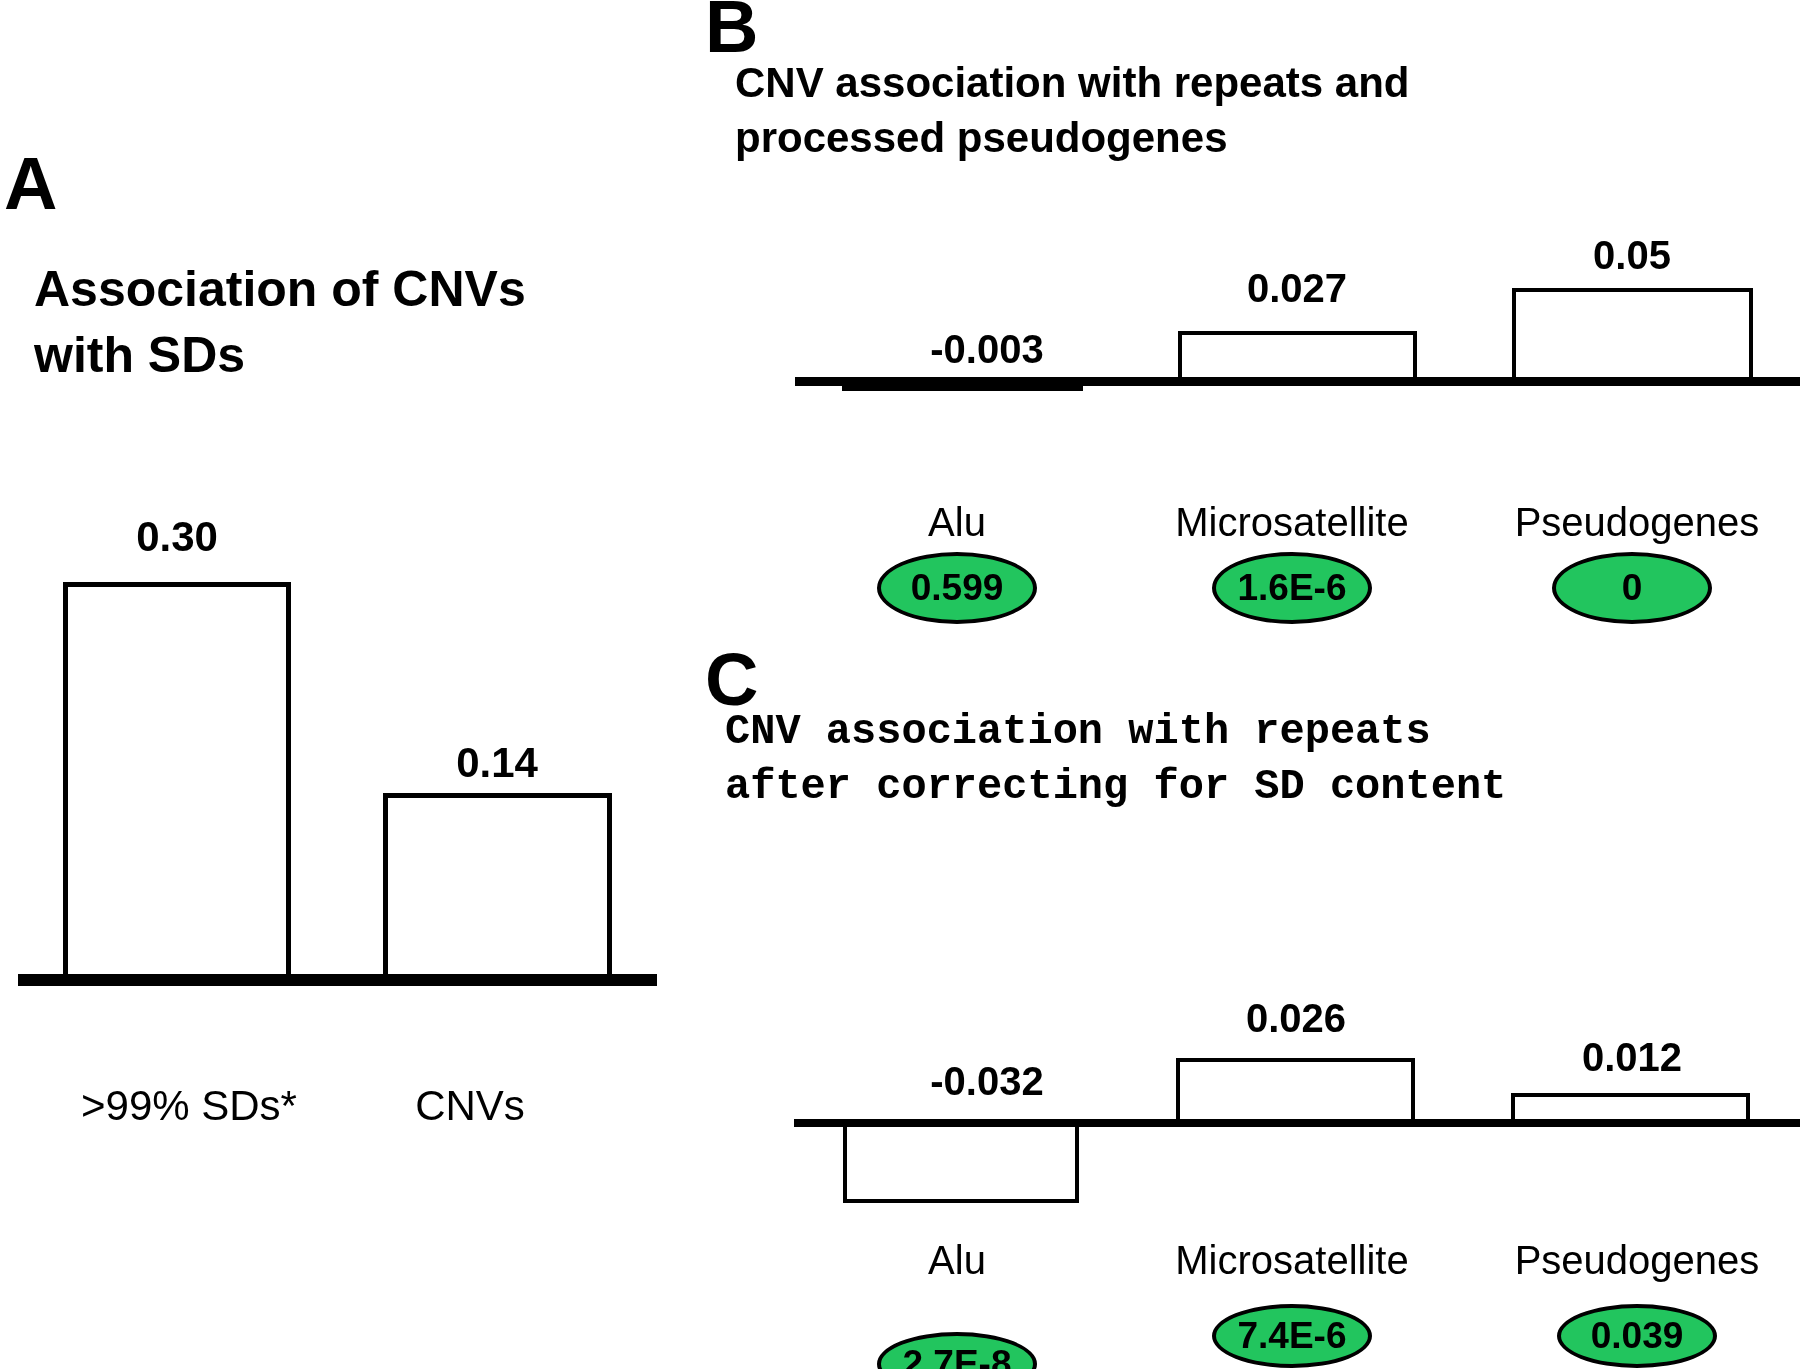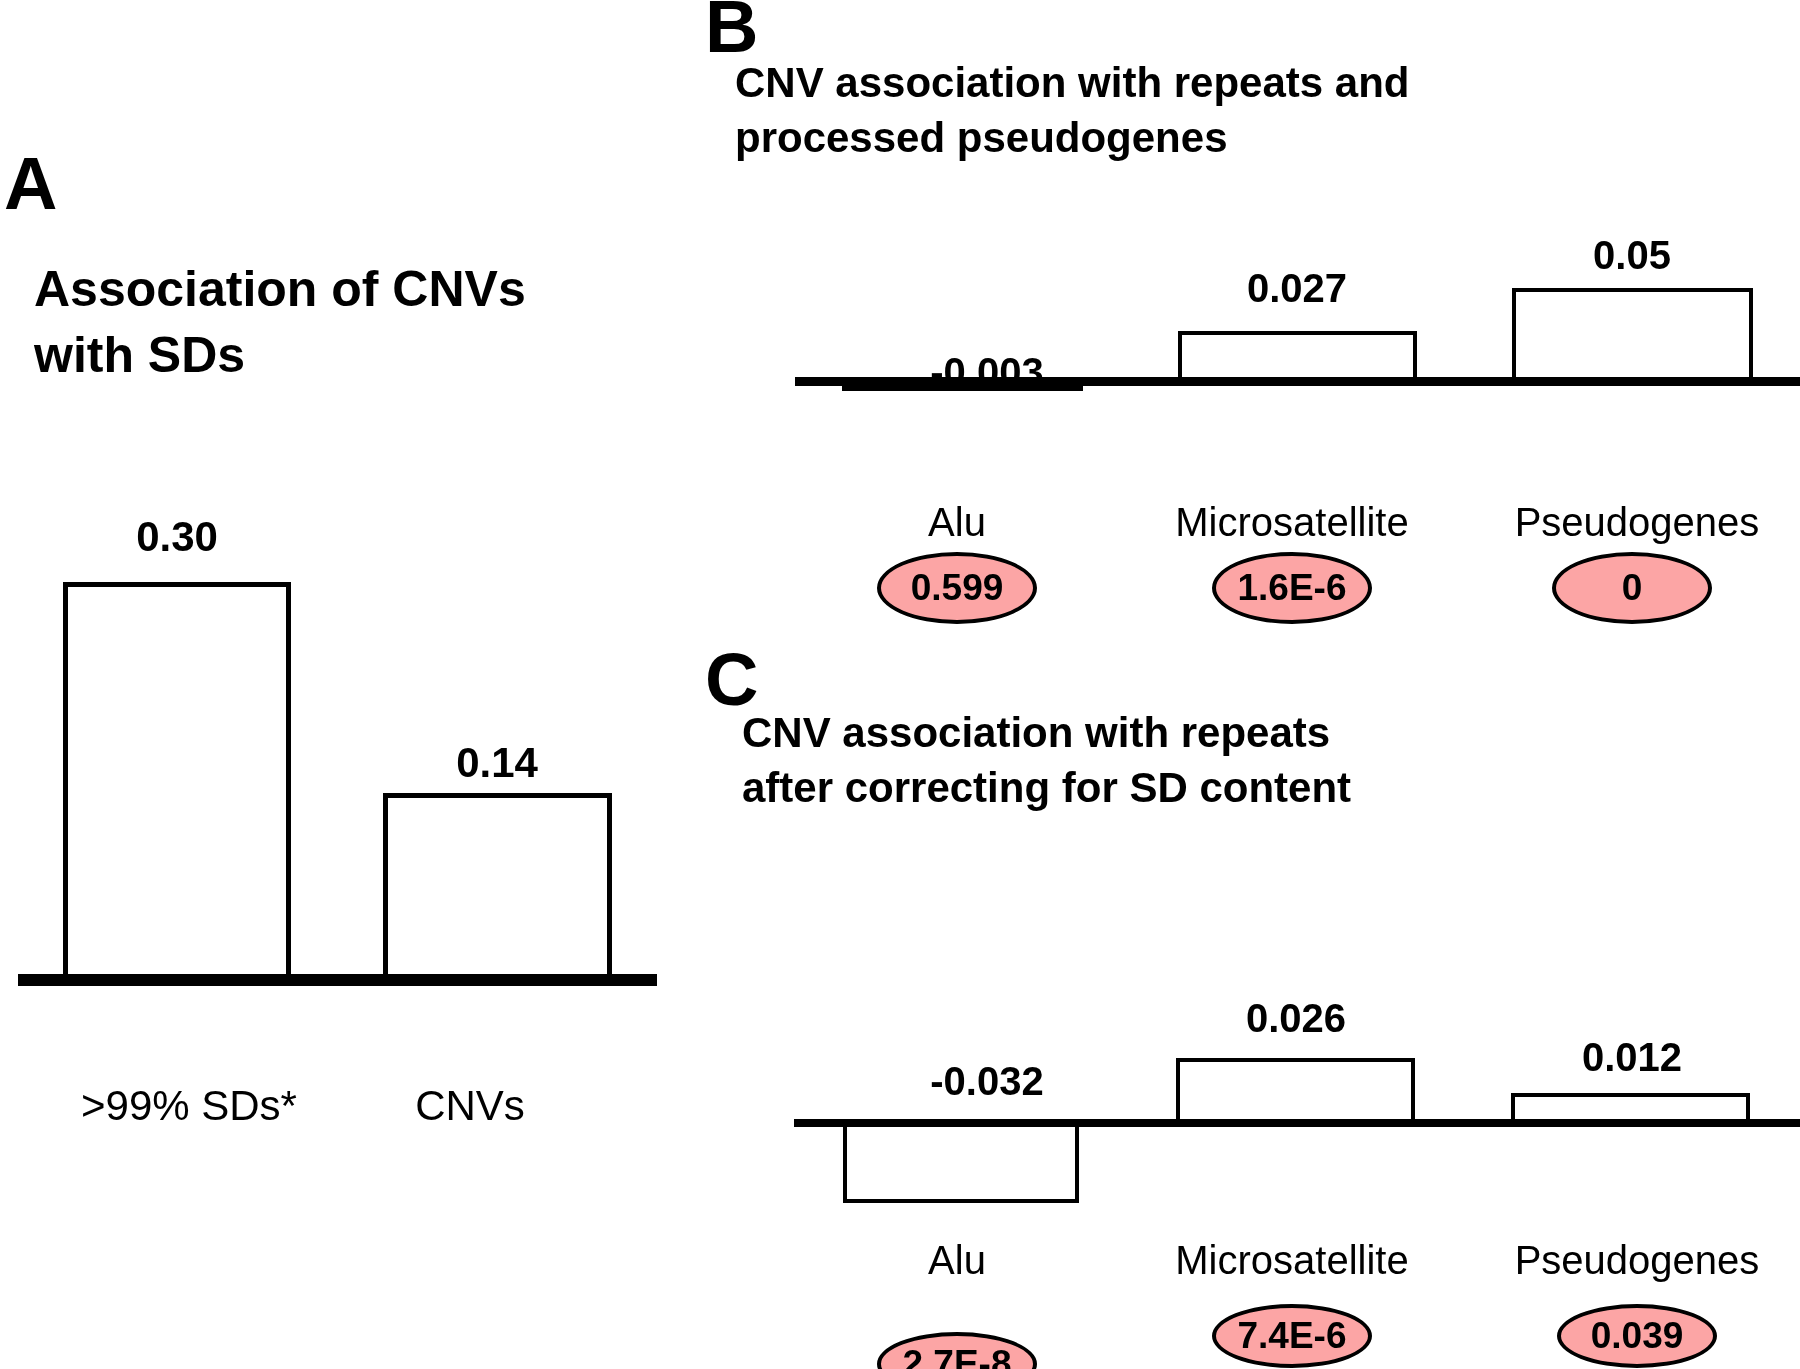--- a/index.html
+++ b/index.html
@@ -66,21 +66,21 @@
     text-align: center;
     line-height: 1.1;
     white-space: nowrap;
   }
   .cat-label.a-size { font-size: 42px; }
   .pvalue-oval {
     position: absolute;
     width: 160px;
     border: 4px solid #000000;
     border-radius: 50%;
-    background: #fca5a5;
+    background: #22c55e;
     box-sizing: border-box;
     display: flex;
     align-items: center;
     justify-content: center;
     font-size: 37px;
     font-weight: bold;
     z-index: 3;
   }
   .pvalue-oval.b-size { height: 72px; }
   .pvalue-oval.c-size { height: 64px; }
@@ -108,41 +108,41 @@
   <div class="cat-label a-size" style="left:39px; top:1083px;">&gt;99% SDs*</div>
   <div class="cat-label a-size" style="left:320px; top:1083px;">CNVs</div>
 
   <div class="panel-letter" style="left:705px; top:-16px;">B</div>
 
   <div class="chart-title med" style="left:735px; top:55px;">
     <div>CNV association with repeats and</div>
     <div>processed pseudogenes</div>
   </div>
 
-  <div class="value-label" style="left:887px; top:327px;margin-top:23px;">-0.003</div>
+  <div class="value-label" style="left:887px; top:327px;">-0.003</div>
   <div class="value-label" style="left:1197px; top:266px;">0.027</div>
   <div class="value-label" style="left:1532px; top:233px;">0.05</div>
 
   <div class="neg-stub" style="left:842px; top:379px; width:241px; height:12px;"></div>
   <div class="bar" style="left:1178px; top:331px; width:239px; height:50px;"></div>
   <div class="bar" style="left:1512px; top:288px; width:241px; height:93px;"></div>
 
   <div class="axis" style="left:795px; top:377px; width:1005px; height:9px;"></div>
 
   <div class="cat-label" style="left:807px; top:500px;">Alu</div>
   <div class="cat-label" style="left:1142px; top:500px;">Microsatellite</div>
   <div class="cat-label" style="left:1487px; top:500px;">Pseudogenes</div>
 
   <div class="pvalue-oval b-size" style="left:877px; top:552px;">0.599</div>
   <div class="pvalue-oval b-size" style="left:1212px; top:552px;">1.6E-6</div>
   <div class="pvalue-oval b-size" style="left:1552px; top:552px;">0</div>
 
   <div class="panel-letter" style="left:705px; top:637px;">C</div>
 
-  <div class="chart-title med" style="left:742px; top:705px;">
+  <div class="chart-title med" style="left:725px; top:705px;font-family:Liberation Mono, monospace;">
     <div>CNV association with repeats</div>
     <div>after correcting for SD content</div>
   </div>
 
   <div class="value-label" style="left:887px; top:1059px;">-0.032</div>
   <div class="value-label" style="left:1196px; top:996px;">0.026</div>
   <div class="value-label" style="left:1532px; top:1035px;">0.012</div>
 
   <div class="bar" style="left:843px; top:1121px; width:236px; height:82px; z-index:1;"></div>
   <div class="bar" style="left:1176px; top:1058px; width:239px; height:65px;"></div>

